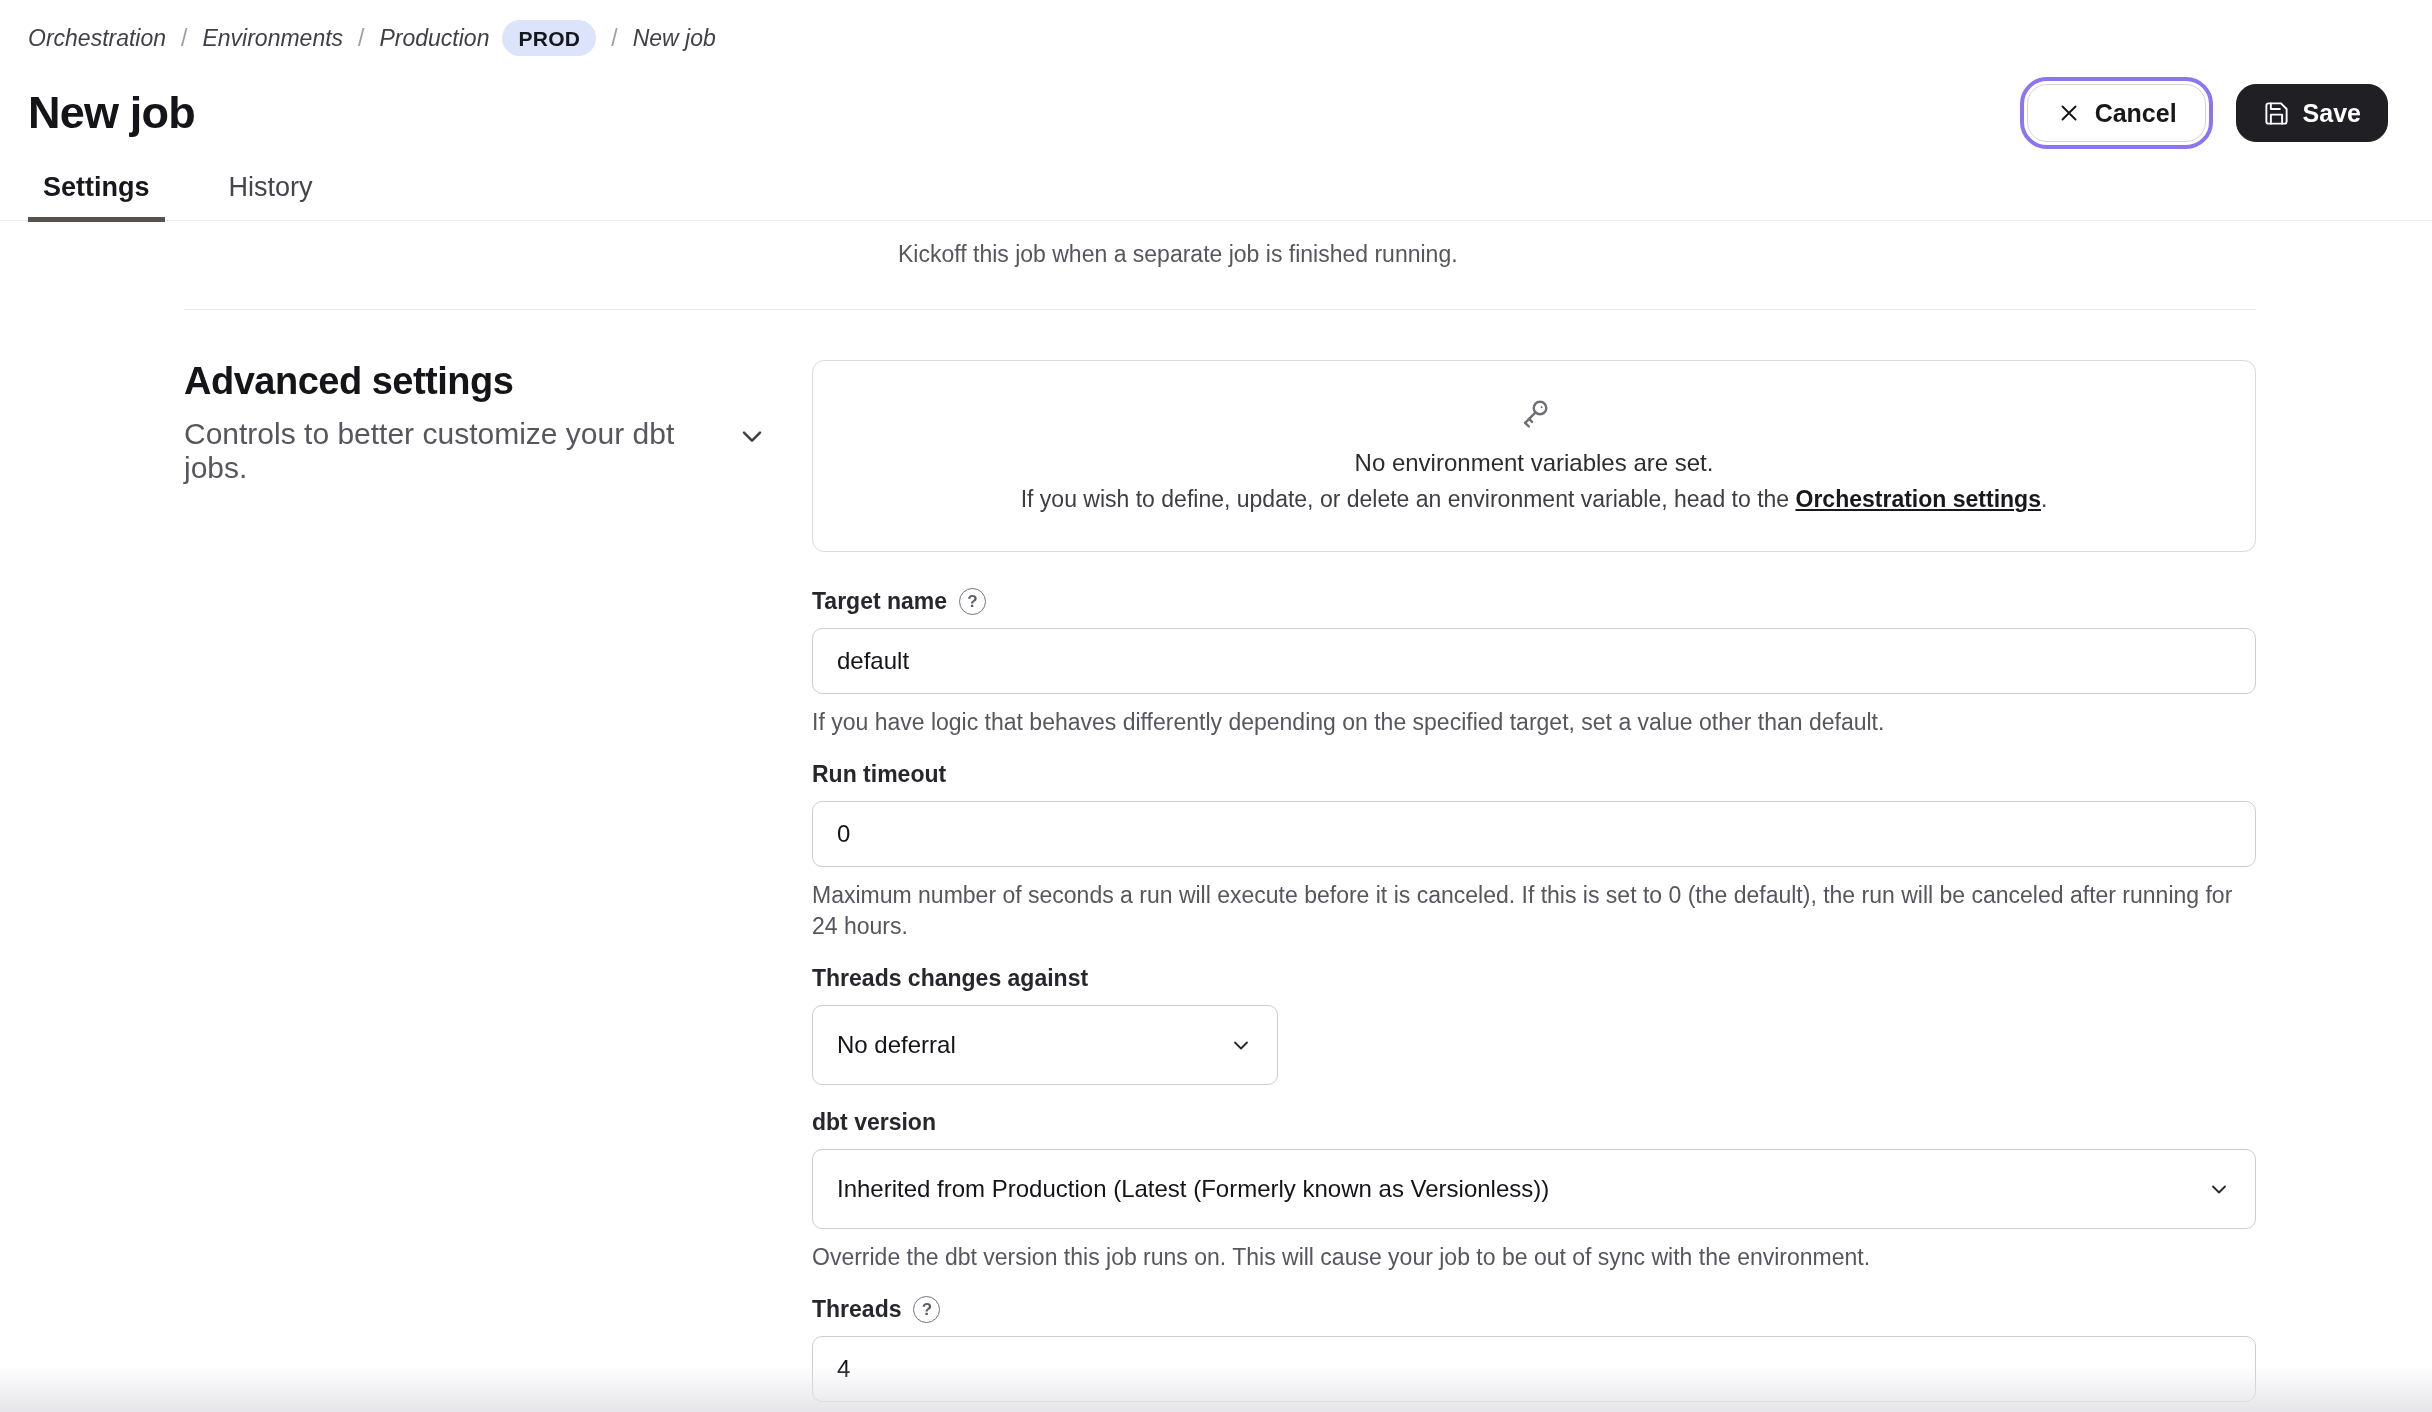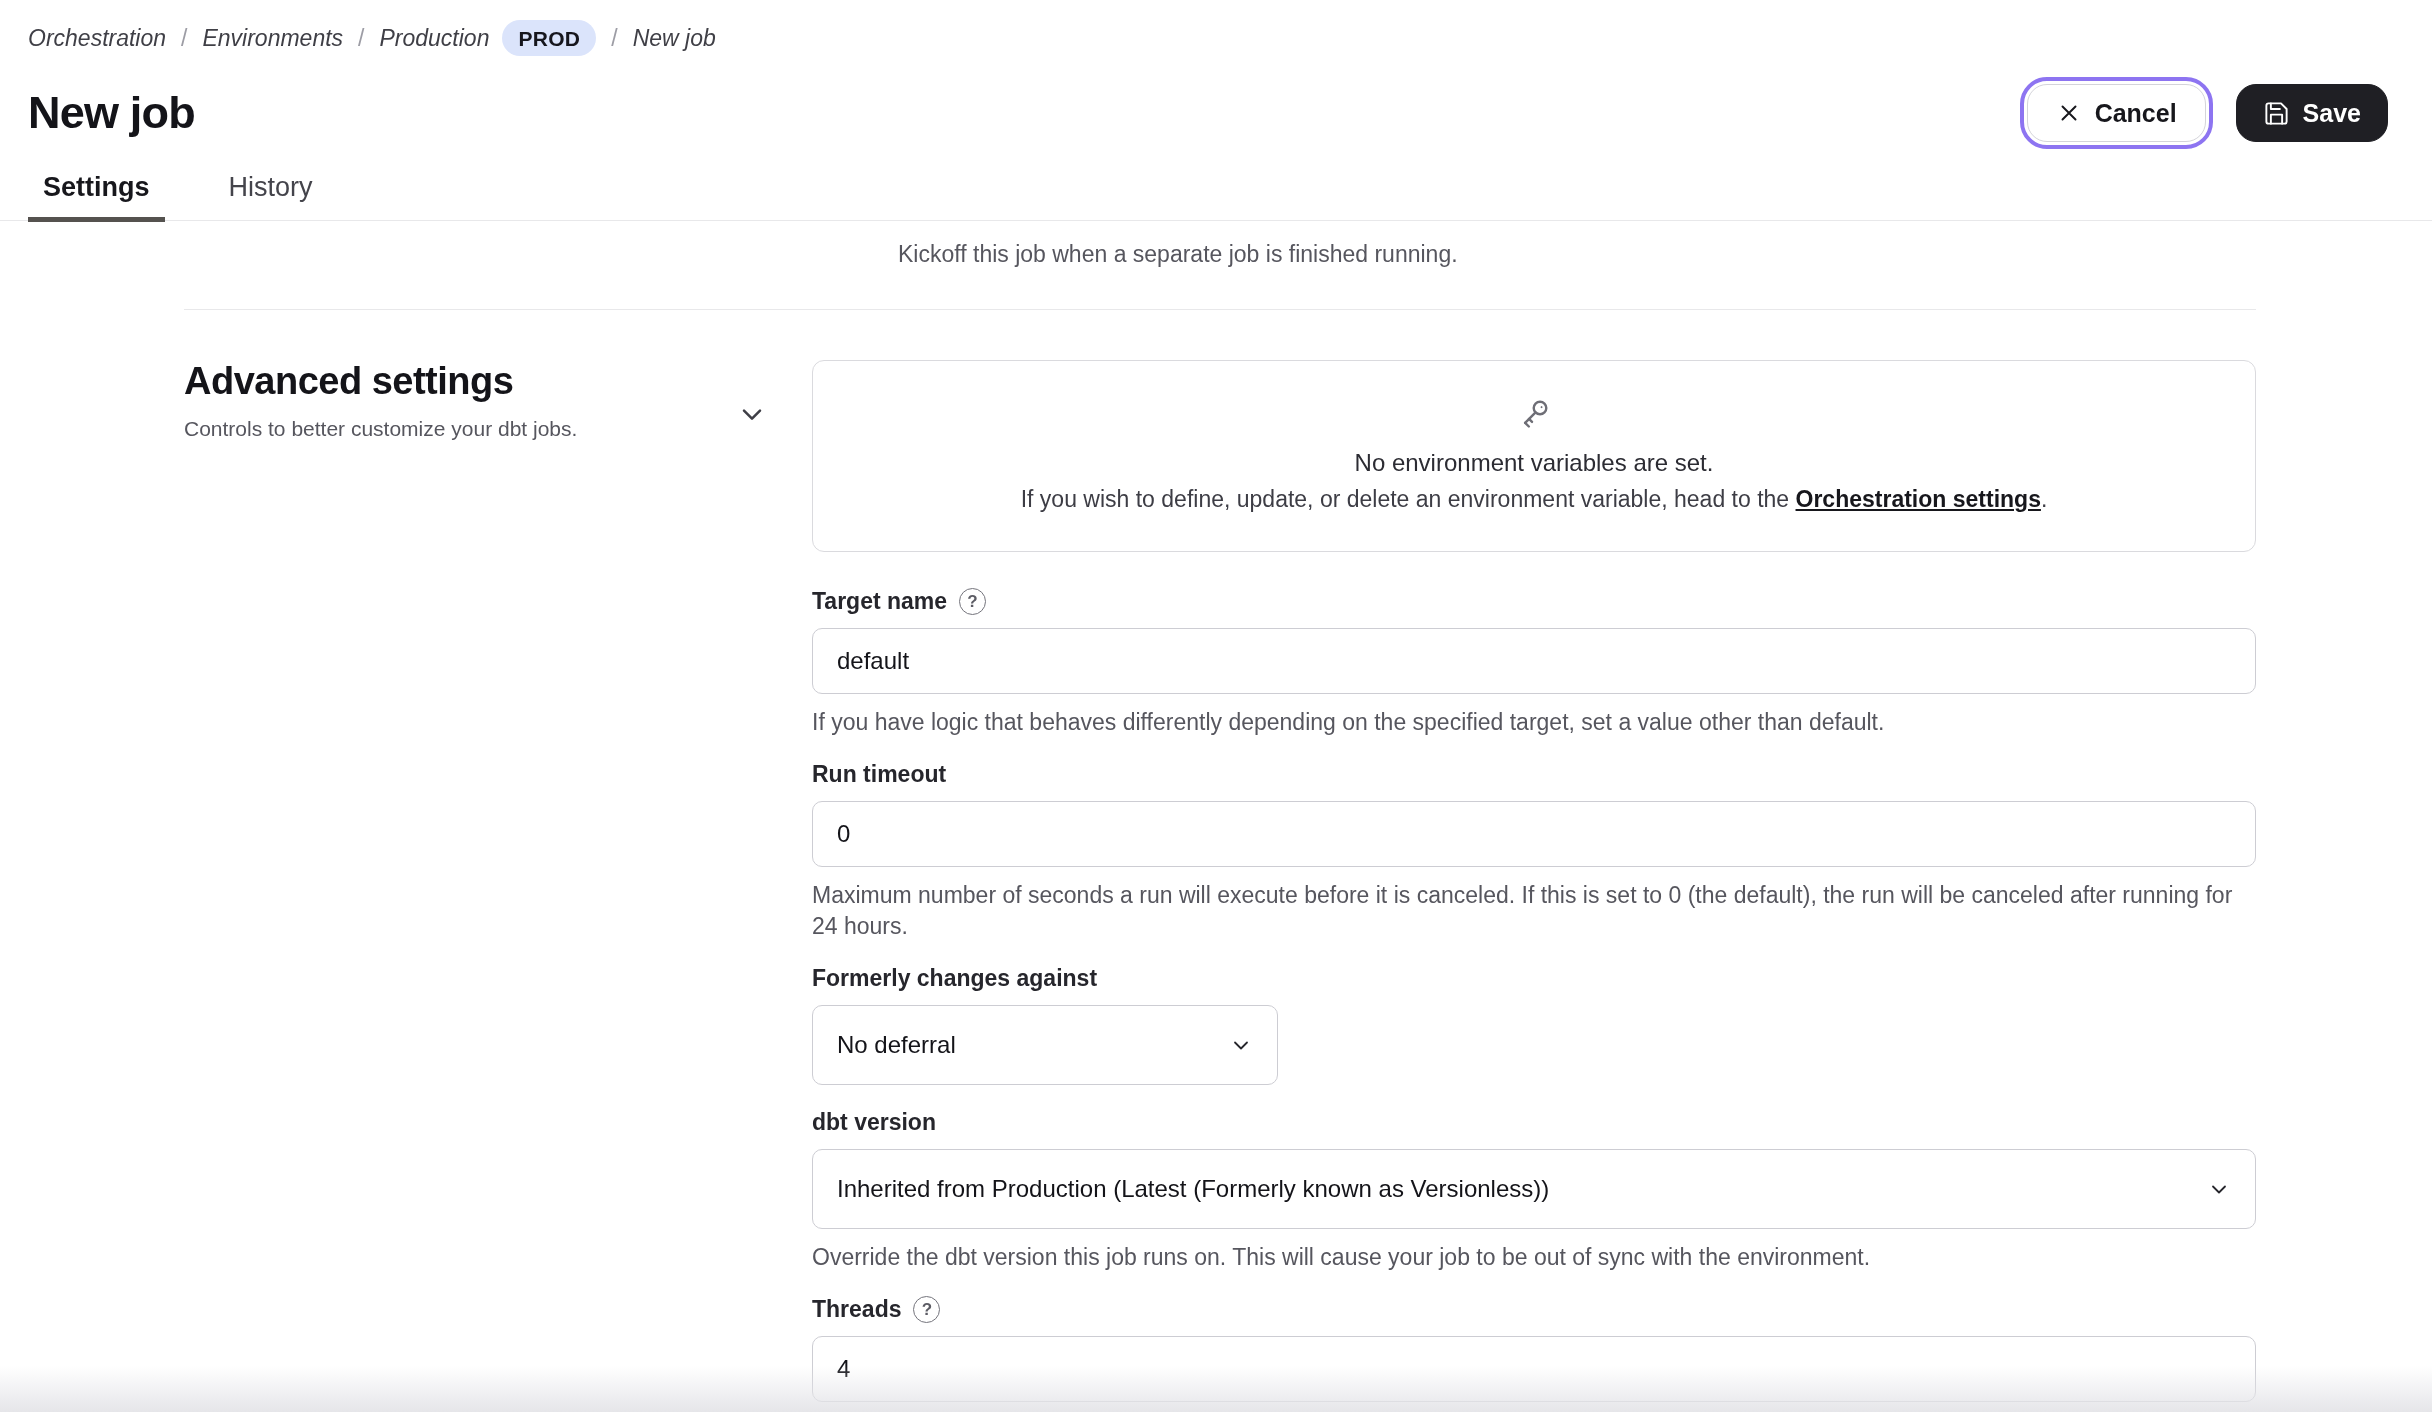--- a/index.html
+++ b/index.html
@@ -65,21 +65,21 @@
 
   
   .kickoff { margin:20px 0 0 898px; font-size:23px; color:#56565e; }
   .divider { border-top:1.5px solid #e8e8ea; margin:41px 176px 0 184px; }
 
   
   .section { display:flex; align-items:flex-start; padding:50px 176px 0 184px; }
   .section-left { width:628px; flex:none; display:flex; }
   .section-left .texts { flex:1; }
   h2 { margin:0; font-size:38px; font-weight:700; letter-spacing:-.5px; color:#141419; }
-  .section-sub { margin:14px 0 0; font-size:21px; color:#56565e; }
+  .section-sub { margin:14px 0 0; font-size:30px; color:#56565e; }
   .collapse-btn {
     background:none; border:none; padding:0; cursor:pointer;
     margin:26px 44px 0 0; line-height:0;
   }
   .section-right { flex:1; min-width:0; }
 
   
   .env-box {
     border:1.5px solid #dadade; border-radius:12px; text-align:center;
     padding:32px 6px 38px;
@@ -214,21 +214,21 @@
       <div class="field">
         <div class="label-row">
           <label>Run timeout</label>
         </div>
         <input class="text-input" type="text" value="0" style="">
         <p class="field-help">Maximum number of seconds a run will execute before it is canceled. If this is set to 0 (the default), the run will be canceled after running for 24 hours.</p>
       </div>
 
       <div class="field">
         <div class="label-row">
-          <label>Formerly changes against</label>
+          <label>Threads changes against</label>
         </div>
         <div class="select narrow">
           <span>No deferral</span>
           <span style="line-height:0;">
             <svg width="24" height="24" viewBox="0 0 24 24" fill="none" stroke="#26262c" stroke-width="1.8" stroke-linecap="round" stroke-linejoin="round">
               <path d="M6 9.5l6 6 6-6"></path>
             </svg>
           </span>
         </div>
       </div>

